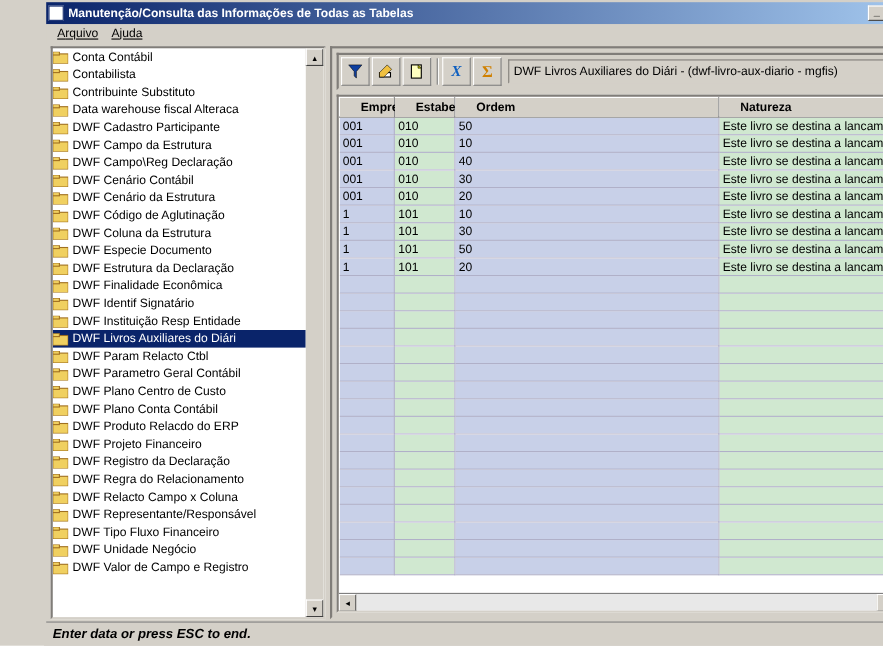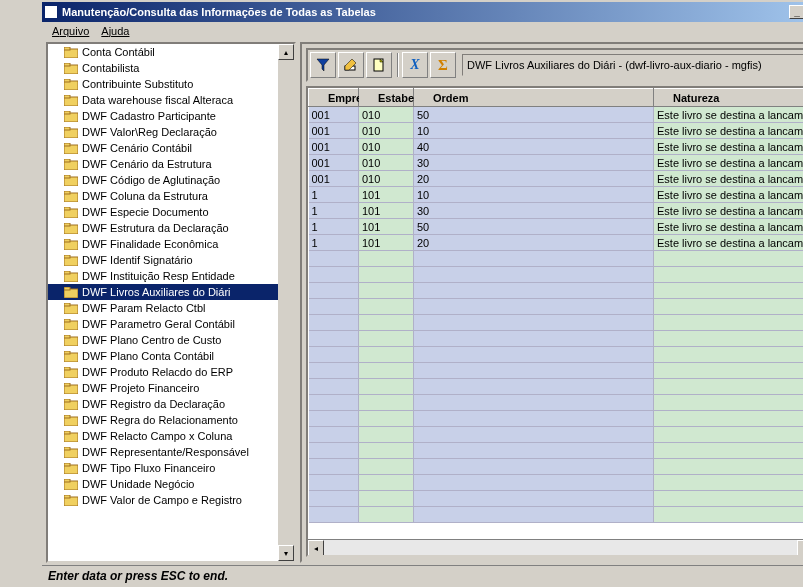--- a/index.html
+++ b/index.html
@@ -97,21 +97,21 @@
   .tree {
     flex: 1;
     overflow-y: auto;
     overflow-x: hidden;
     background: #fff;
   }
   .tree-item {
     display: flex;
     align-items: center;
     height: 16px;
-    padding-left: 16px;
+    padding-left: 0;
     cursor: pointer;
     white-space: nowrap;
   }
   .tree-item.selected {
     background: #0a246a;
     color: #fff;
   }
   .folder-icon {
     width: 14px;
     height: 11px;
@@ -333,21 +333,30 @@
               </span>
               <span>DWF Cadastro Participante</span>
             </div>
             <div class="tree-item">
               <span class="folder-icon">
                 <svg width="14" height="11">
                   <rect x="0" y="2" width="14" height="9" fill="#f0d060" stroke="#a07020"></rect>
                   <rect x="0" y="0" width="6" height="3" fill="#f0d060" stroke="#a07020"></rect>
                 </svg>
               </span>
-              <span>DWF Valor\Reg Declaração</span>
+              <span>DWF Campo da Estrutura</span>
+            </div>
+            <div class="tree-item">
+              <span class="folder-icon">
+                <svg width="14" height="11">
+                  <rect x="0" y="2" width="14" height="9" fill="#f0d060" stroke="#a07020"></rect>
+                  <rect x="0" y="0" width="6" height="3" fill="#f0d060" stroke="#a07020"></rect>
+                </svg>
+              </span>
+              <span>DWF Campo\Reg Declaração</span>
             </div>
             <div class="tree-item">
               <span class="folder-icon">
                 <svg width="14" height="11">
                   <rect x="0" y="2" width="14" height="9" fill="#f0d060" stroke="#a07020"></rect>
                   <rect x="0" y="0" width="6" height="3" fill="#f0d060" stroke="#a07020"></rect>
                 </svg>
               </span>
               <span>DWF Cenário Contábil</span>
             </div>

